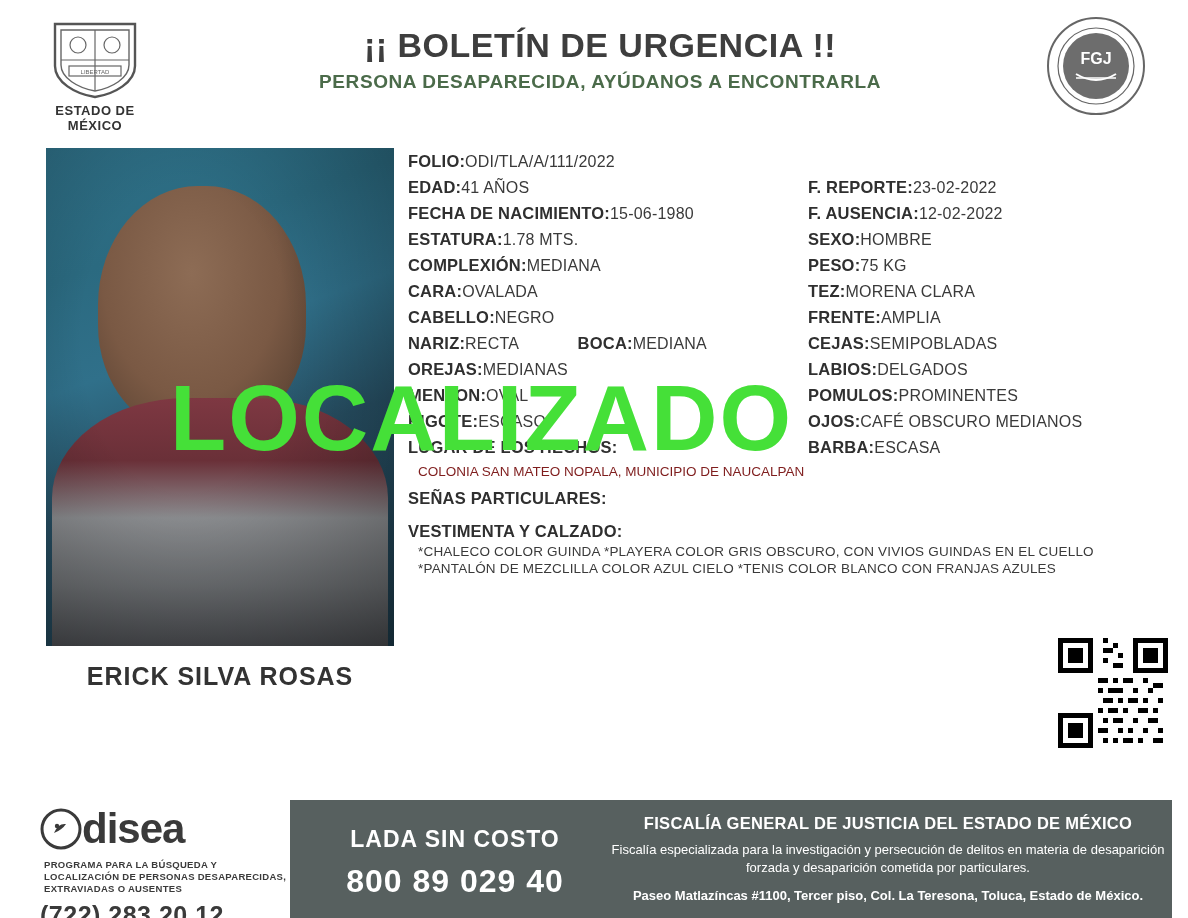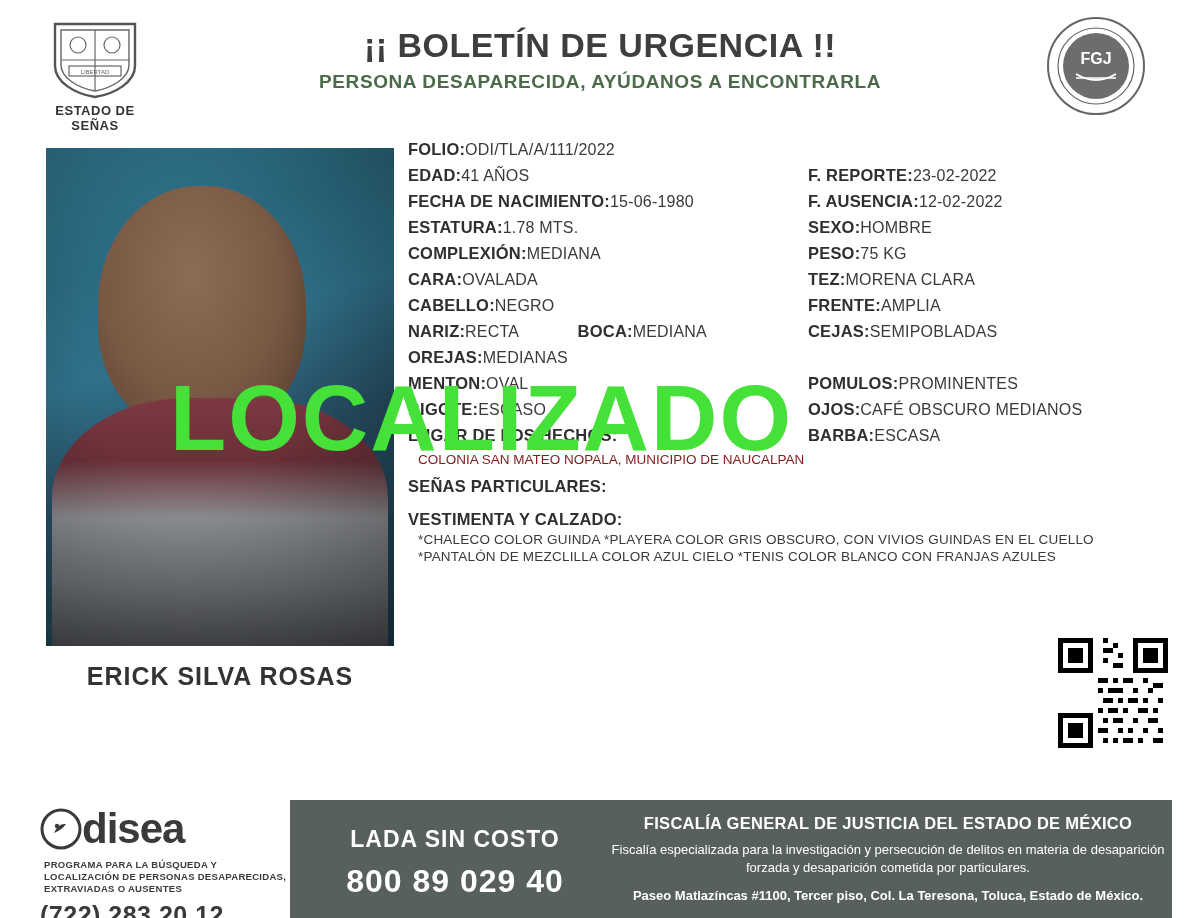--- a/index.html
+++ b/index.html
@@ -49,21 +49,21 @@
   .photo .shadow{
     position:absolute;left:0;top:0;width:348px;height:498px;
     background:radial-gradient(ellipse at 40% 38%, rgba(0,0,0,0) 35%, rgba(0,0,0,.35) 100%);
   }
   .person-name{
     position:absolute;left:46px;top:662px;width:348px;text-align:center;
     font-size:25px;font-weight:bold;letter-spacing:1px;color:#333;
   }
 
   
-  .data{position:absolute;left:408px;top:140px;width:760px;}
+  .data{position:absolute;left:408px;top:152px;width:760px;}
   .row{display:flex;align-items:baseline;margin-bottom:7px;}
   .col-l{width:400px;}
   .col-r{width:360px;}
   .lbl{font-weight:bold;font-size:16.5px;color:#2f2f2f;letter-spacing:.2px;}
   .val{font-size:16px;color:#3a3a3a;letter-spacing:.2px;}
   .gap{}
   .inline-2{display:inline-block;margin-left:54px;}
 
   .block{margin-top:2px;}
   .block .lbl{display:block;margin-bottom:2px;}
@@ -114,21 +114,21 @@
       <svg class="shield" viewBox="0 0 92 82">
         <path d="M6 6 H86 V48 C86 64 66 76 46 79 C26 76 6 64 6 48 Z" fill="none" stroke="#555" stroke-width="2.4"></path>
         <path d="M12 12 H80 V47 C80 60 63 70 46 73 C29 70 12 60 12 47 Z" fill="none" stroke="#666" stroke-width="1.4"></path>
         <line x1="46" y1="12" x2="46" y2="73" stroke="#666" stroke-width="1.2"></line>
         <line x1="12" y1="42" x2="80" y2="42" stroke="#666" stroke-width="1.2"></line>
         <circle cx="29" cy="27" r="8" fill="none" stroke="#666" stroke-width="1.2"></circle>
         <circle cx="63" cy="27" r="8" fill="none" stroke="#666" stroke-width="1.2"></circle>
         <rect x="20" y="48" width="52" height="10" fill="none" stroke="#666" stroke-width="1.2"></rect>
         <text x="46" y="56" font-size="6" text-anchor="middle" fill="#666" font-family="Liberation Sans, sans-serif">LIBERTAD</text>
       </svg>
-      <div class="caption">ESTADO DE SEÑAS</div>
+      <div class="caption">ESTADO DE MÉXICO</div>
     </div>
 
     <div class="title-block">
       <div class="title-main">¡¡ BOLETÍN DE URGENCIA !!</div>
       <div class="title-sub">PERSONA DESAPARECIDA, AYÚDANOS A ENCONTRARLA</div>
     </div>
 
     <div class="emblem-right">
       <svg viewBox="0 0 100 100" width="100" height="100">
         <circle cx="50" cy="50" r="48" fill="none" stroke="#666" stroke-width="2"></circle>
@@ -218,20 +218,23 @@
         <span class="lbl inline-2">BOCA:</span><span class="val">MEDIANA</span>
       </div>
       <div class="col-r">
         <span class="lbl">CEJAS:</span><span class="val gap">SEMIPOBLADAS</span>
       </div>
     </div>
 
     <div class="row">
       <div class="col-l">
         <span class="lbl">OREJAS:</span><span class="val gap">MEDIANAS</span>
+      </div>
+      <div class="col-r">
+        <span class="lbl">LABIOS:</span><span class="val gap">DELGADOS</span>
       </div>
     </div>
 
     <div class="row">
       <div class="col-l">
         <span class="lbl">MENTON:</span><span class="val gap">OVAL</span>
       </div>
       <div class="col-r">
         <span class="lbl">POMULOS:</span><span class="val">PROMINENTES</span>
       </div>

